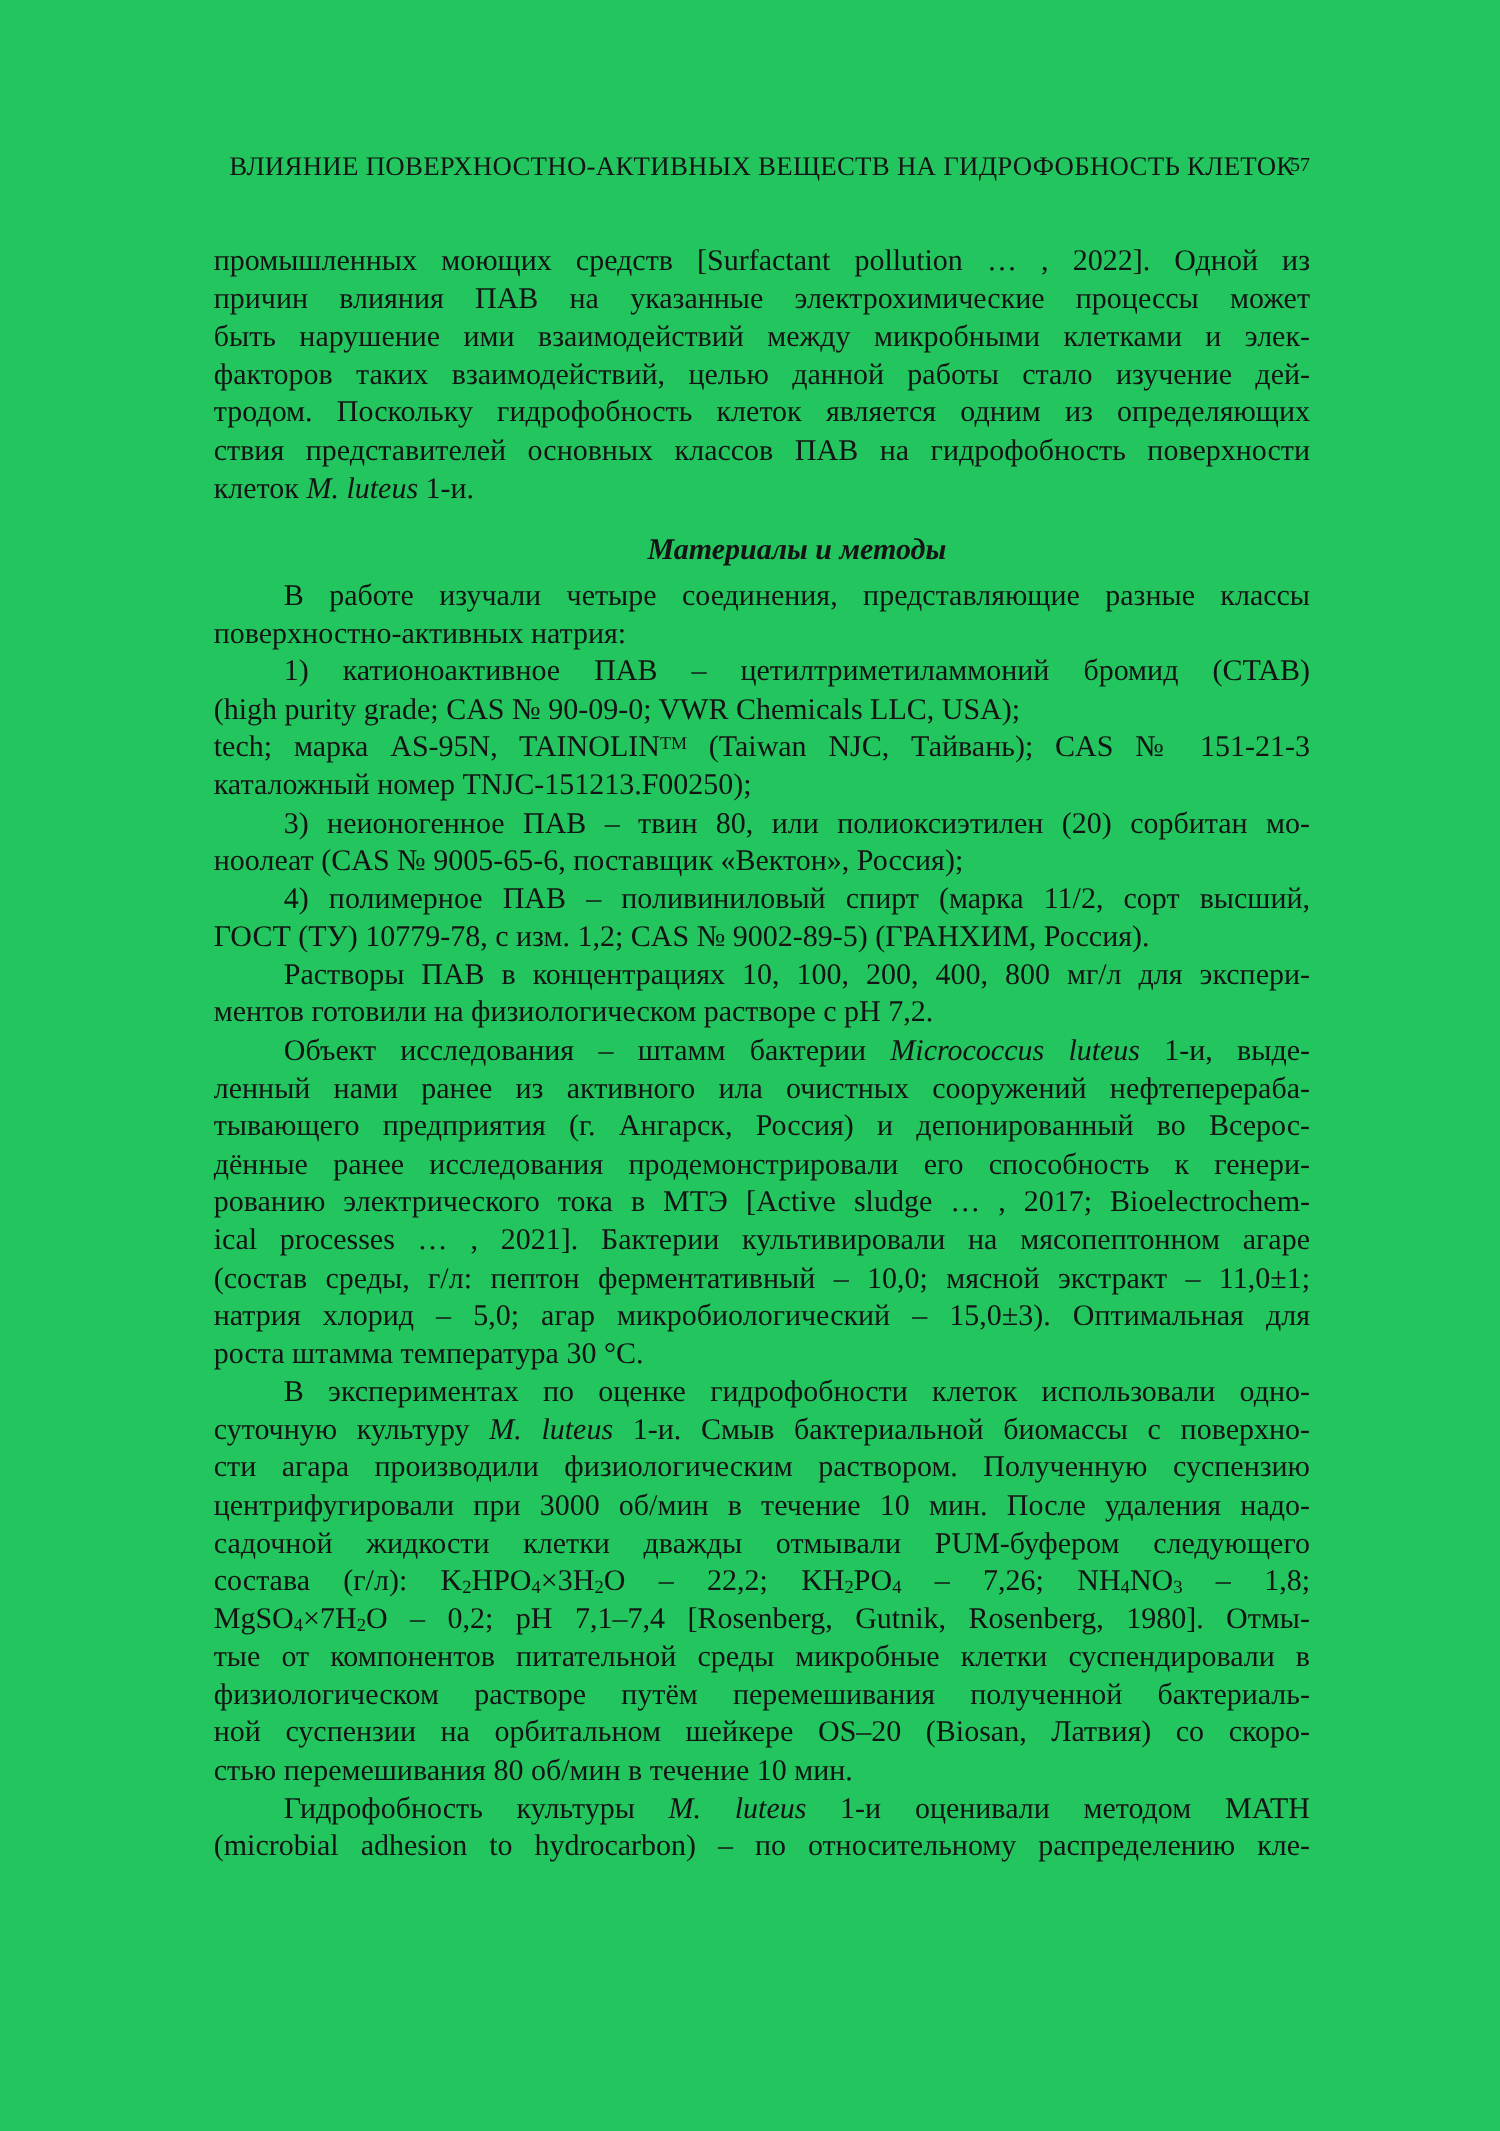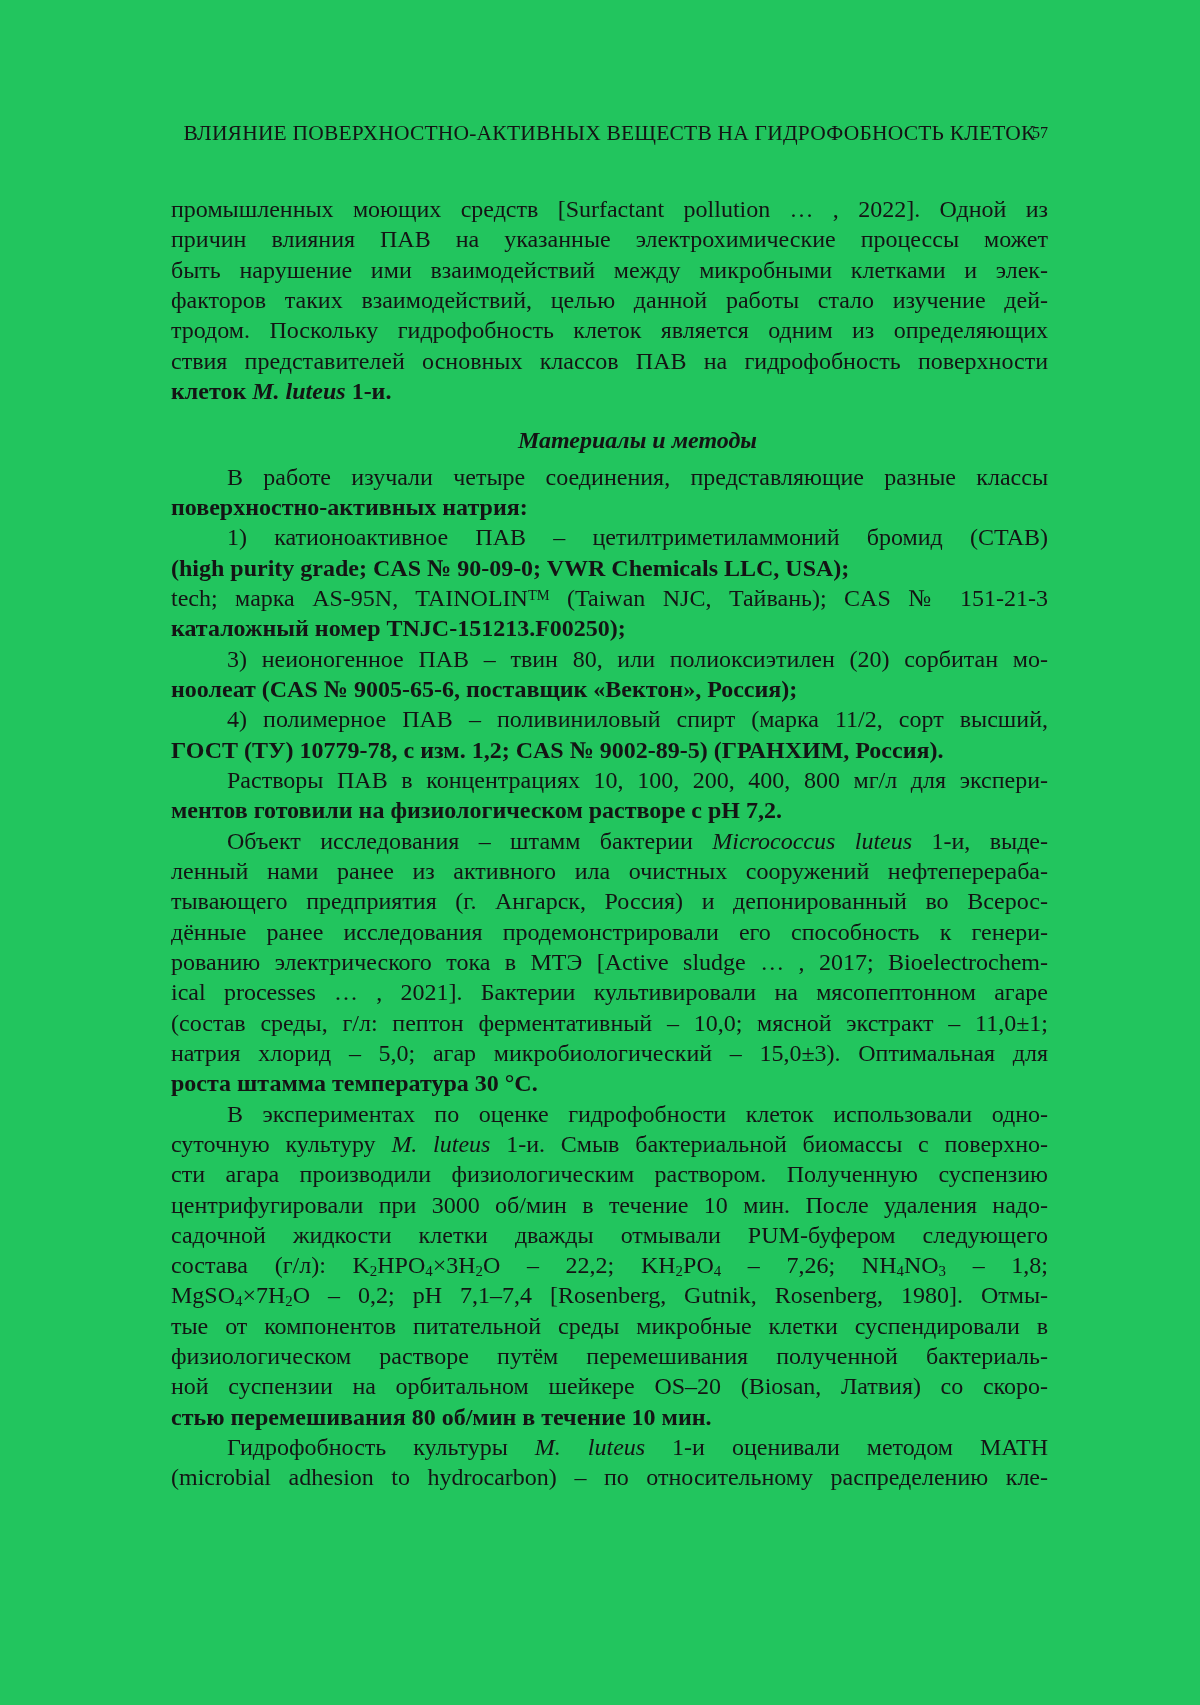--- a/index.html
+++ b/index.html
@@ -35,21 +35,21 @@
     font-size: 24px;
     line-height: 30.33px;
   }
   .para { margin: 0; }
   .line {
     text-align: justify;
     text-align-last: justify;
     white-space: normal;
   }
   .line.first { text-indent: 56px; }
-  .line.last { text-align-last: left; font-weight: bold; }
+  .line.last { text-align-last: left; }
 
   .section-heading {
     font-weight: bold;
     font-style: italic;
     margin: 19px 0 6px 0;
     text-indent: 56px;
     text-align: center;
   }
 
   i { font-style: italic; }

